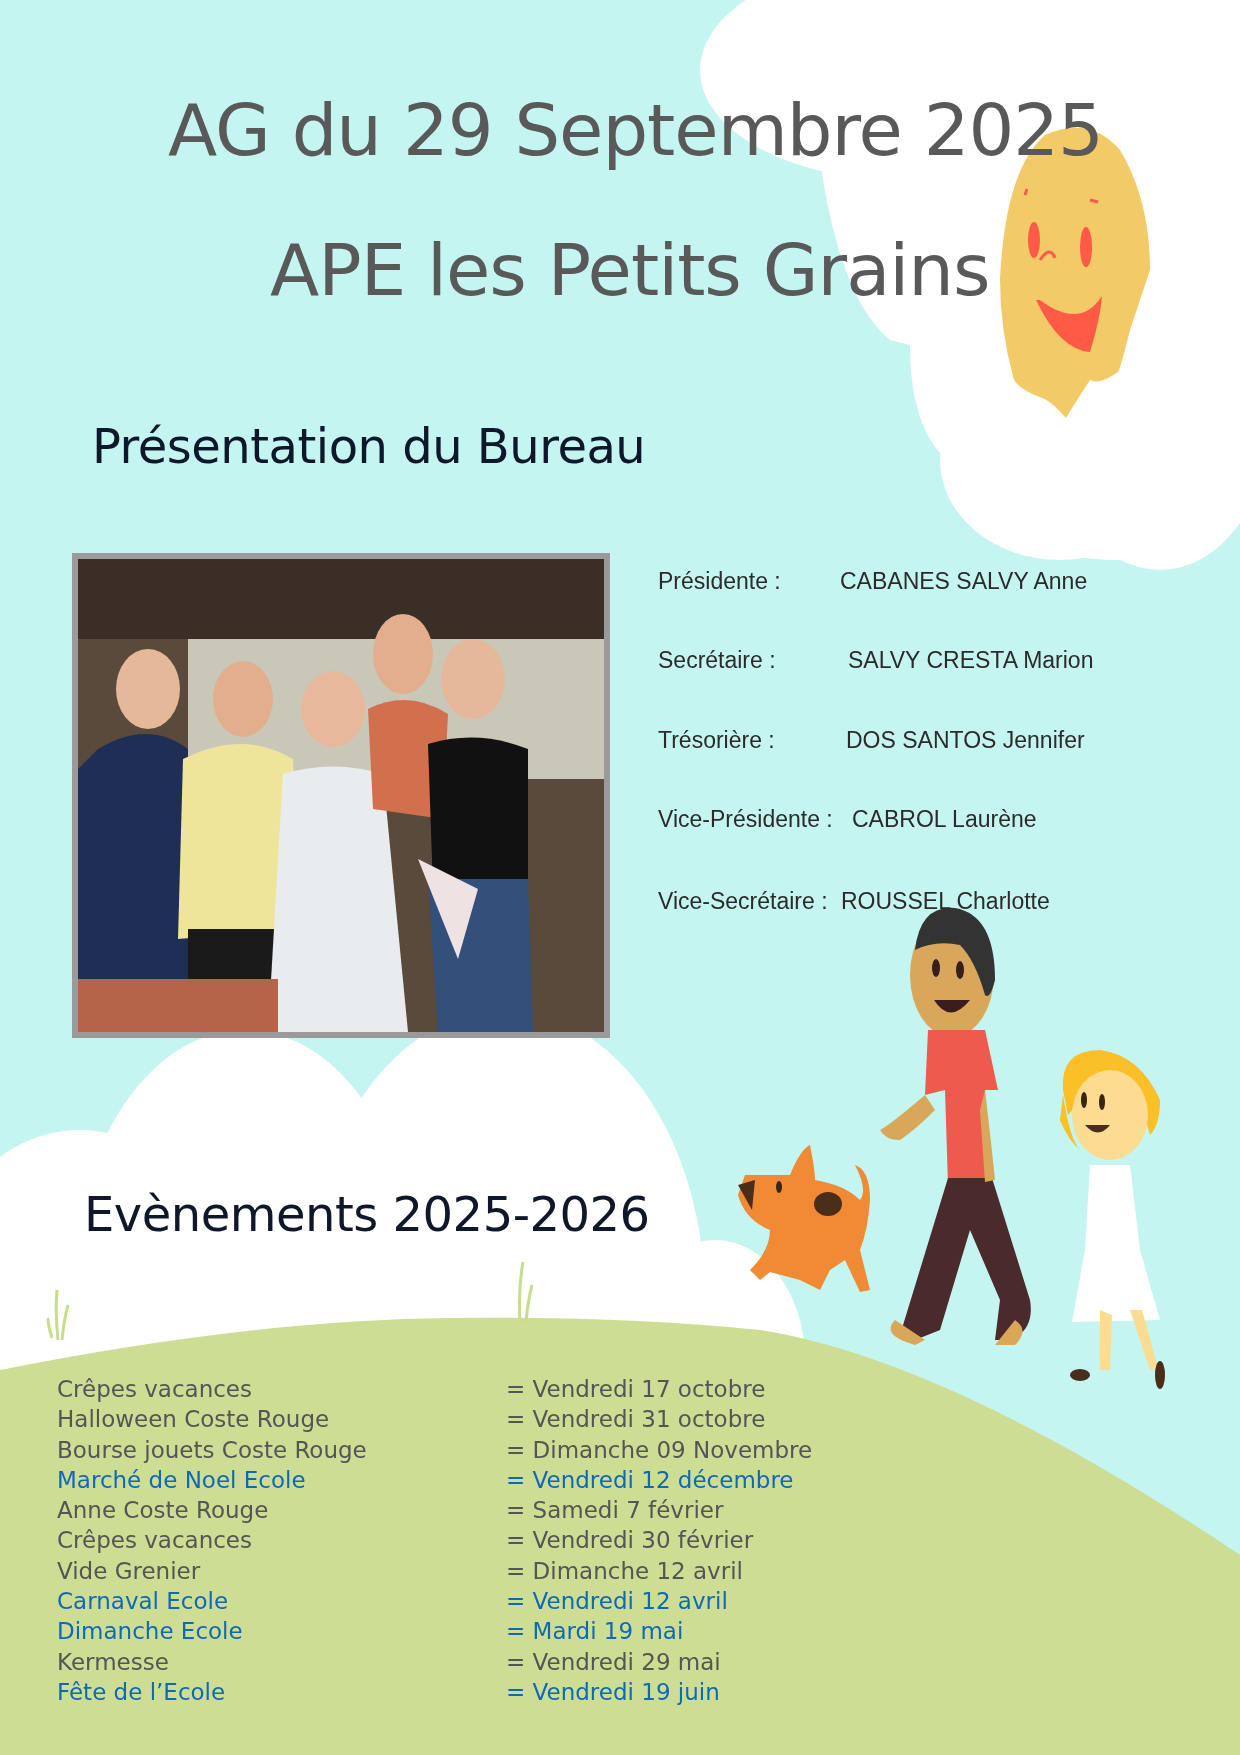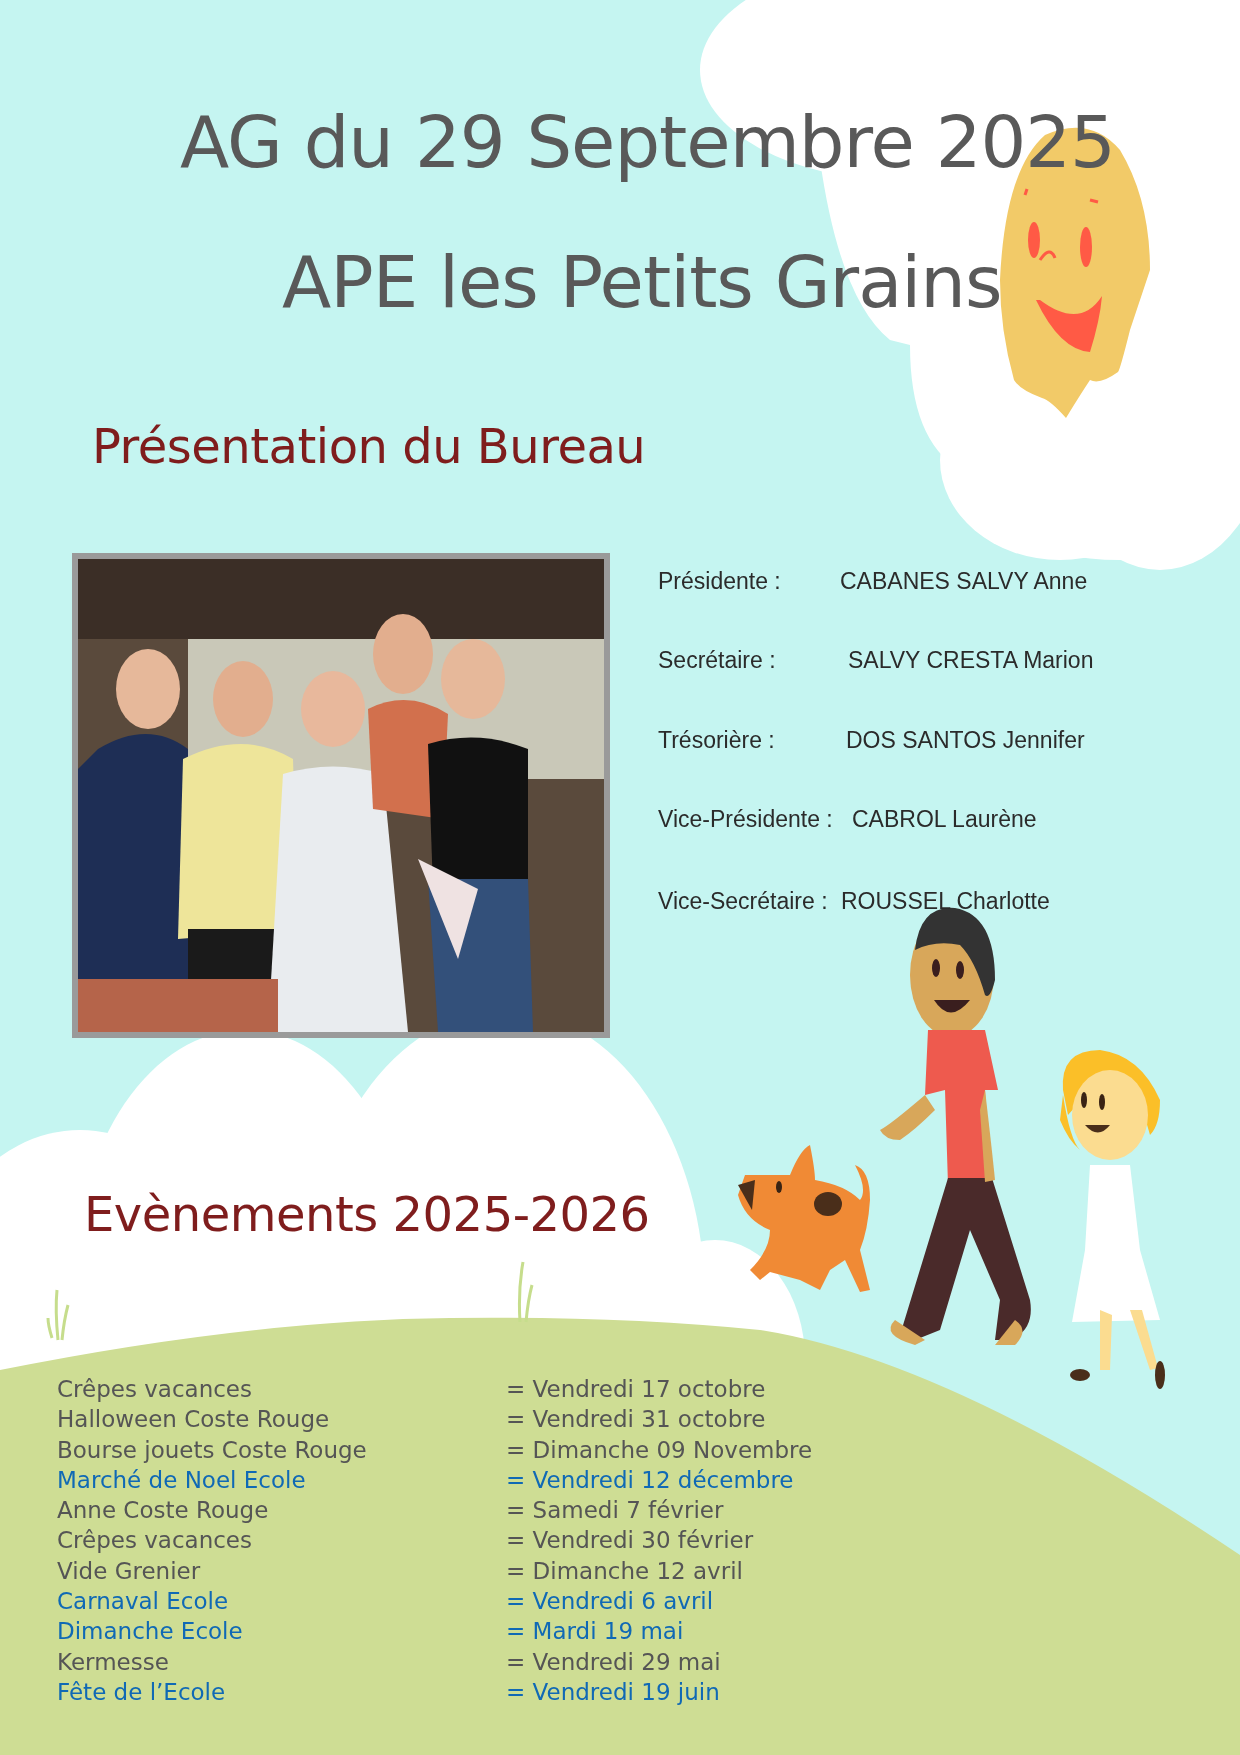--- a/index.html
+++ b/index.html
@@ -4,27 +4,27 @@
   <style>
     html, body { margin: 0; padding: 0; }
     body {
       width: 1240px; height: 1755px; position: relative; overflow: hidden;
       background: #c5f5f1;
       font-family: "DejaVu Sans", sans-serif;
     }
     .layer { position: absolute; left: 0; top: 0; width: 1240px; height: 1755px; }
     .title {
       position: absolute; color: #595959; font-weight: normal;
-      font-family: "DejaVu Sans", sans-serif; white-space: nowrap; margin: 16px;
+      font-family: "DejaVu Sans", sans-serif; white-space: nowrap; margin: 4px;
       letter-spacing: -1px;
     }
     #title1 { left: 164px; top: 84px; font-size: 72px; }
     #title2 { left: 266px; top: 224px; font-size: 72px; }
     .section-heading {
-      position: absolute; color: #7f1d1d; font-weight: normal; margin: 0;
+      position: absolute; color: #0f172a; font-weight: normal; margin: 0;
       font-family: "DejaVu Sans", sans-serif; white-space: nowrap;
       letter-spacing: -0.5px;
     }
     #bureau-heading { left: 92px; top: 418px; font-size: 48px; }
     #events-heading { left: 84px; top: 1186px; font-size: 48px; text-align: center; }
 
     .photo-frame {
       position: absolute; left: 72px; top: 553px; width: 538px; height: 485px;
       background: #9a9a9a; box-sizing: border-box; padding: 6px;
     }
@@ -216,21 +216,21 @@
   <div class="event-row">
       <span class="ev-name">Crêpes vacances</span>
       <span class="ev-date">= Vendredi 30 février</span>
     </div>
   <div class="event-row">
       <span class="ev-name">Vide Grenier</span>
       <span class="ev-date">= Dimanche 12 avril</span>
     </div>
   <div class="event-row highlight">
       <span class="ev-name">Carnaval Ecole</span>
-      <span class="ev-date">= Vendredi 6 avril</span>
+      <span class="ev-date">= Vendredi 12 avril</span>
     </div>
   <div class="event-row highlight">
       <span class="ev-name">Dimanche Ecole</span>
       <span class="ev-date">= Mardi 19 mai</span>
     </div>
   <div class="event-row">
       <span class="ev-name">Kermesse</span>
       <span class="ev-date">= Vendredi 29 mai</span>
     </div>
   <div class="event-row highlight">

